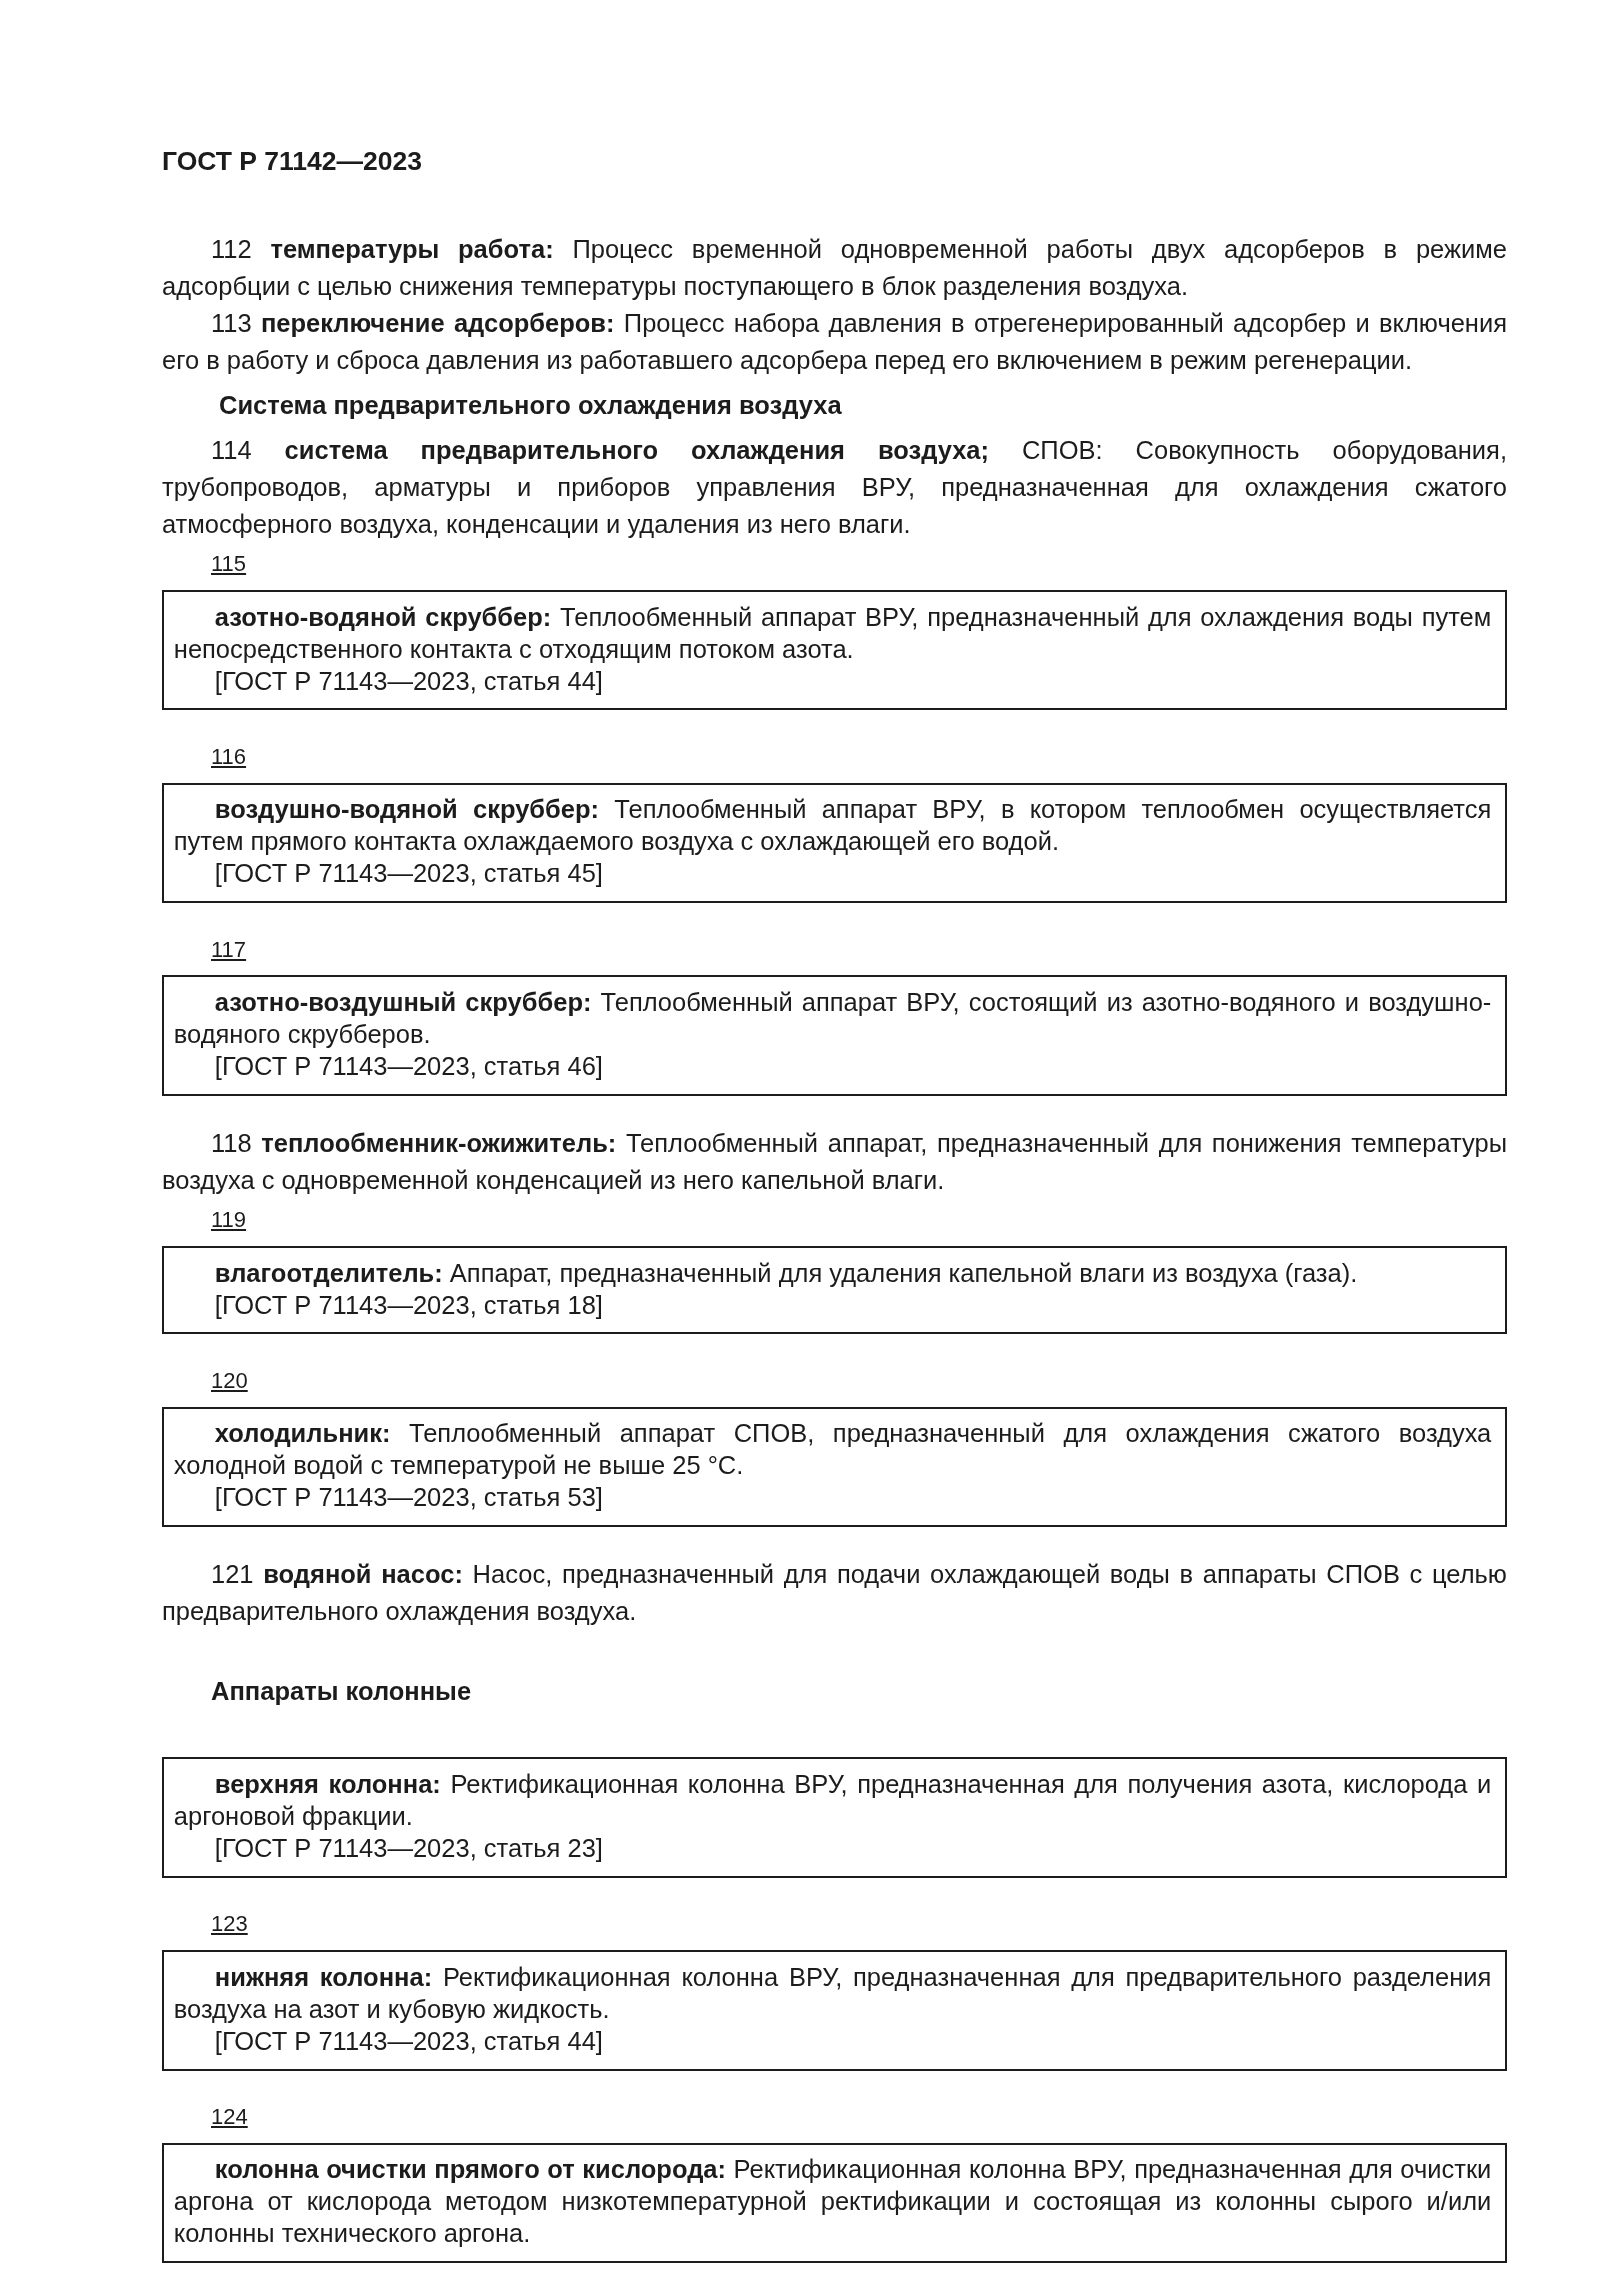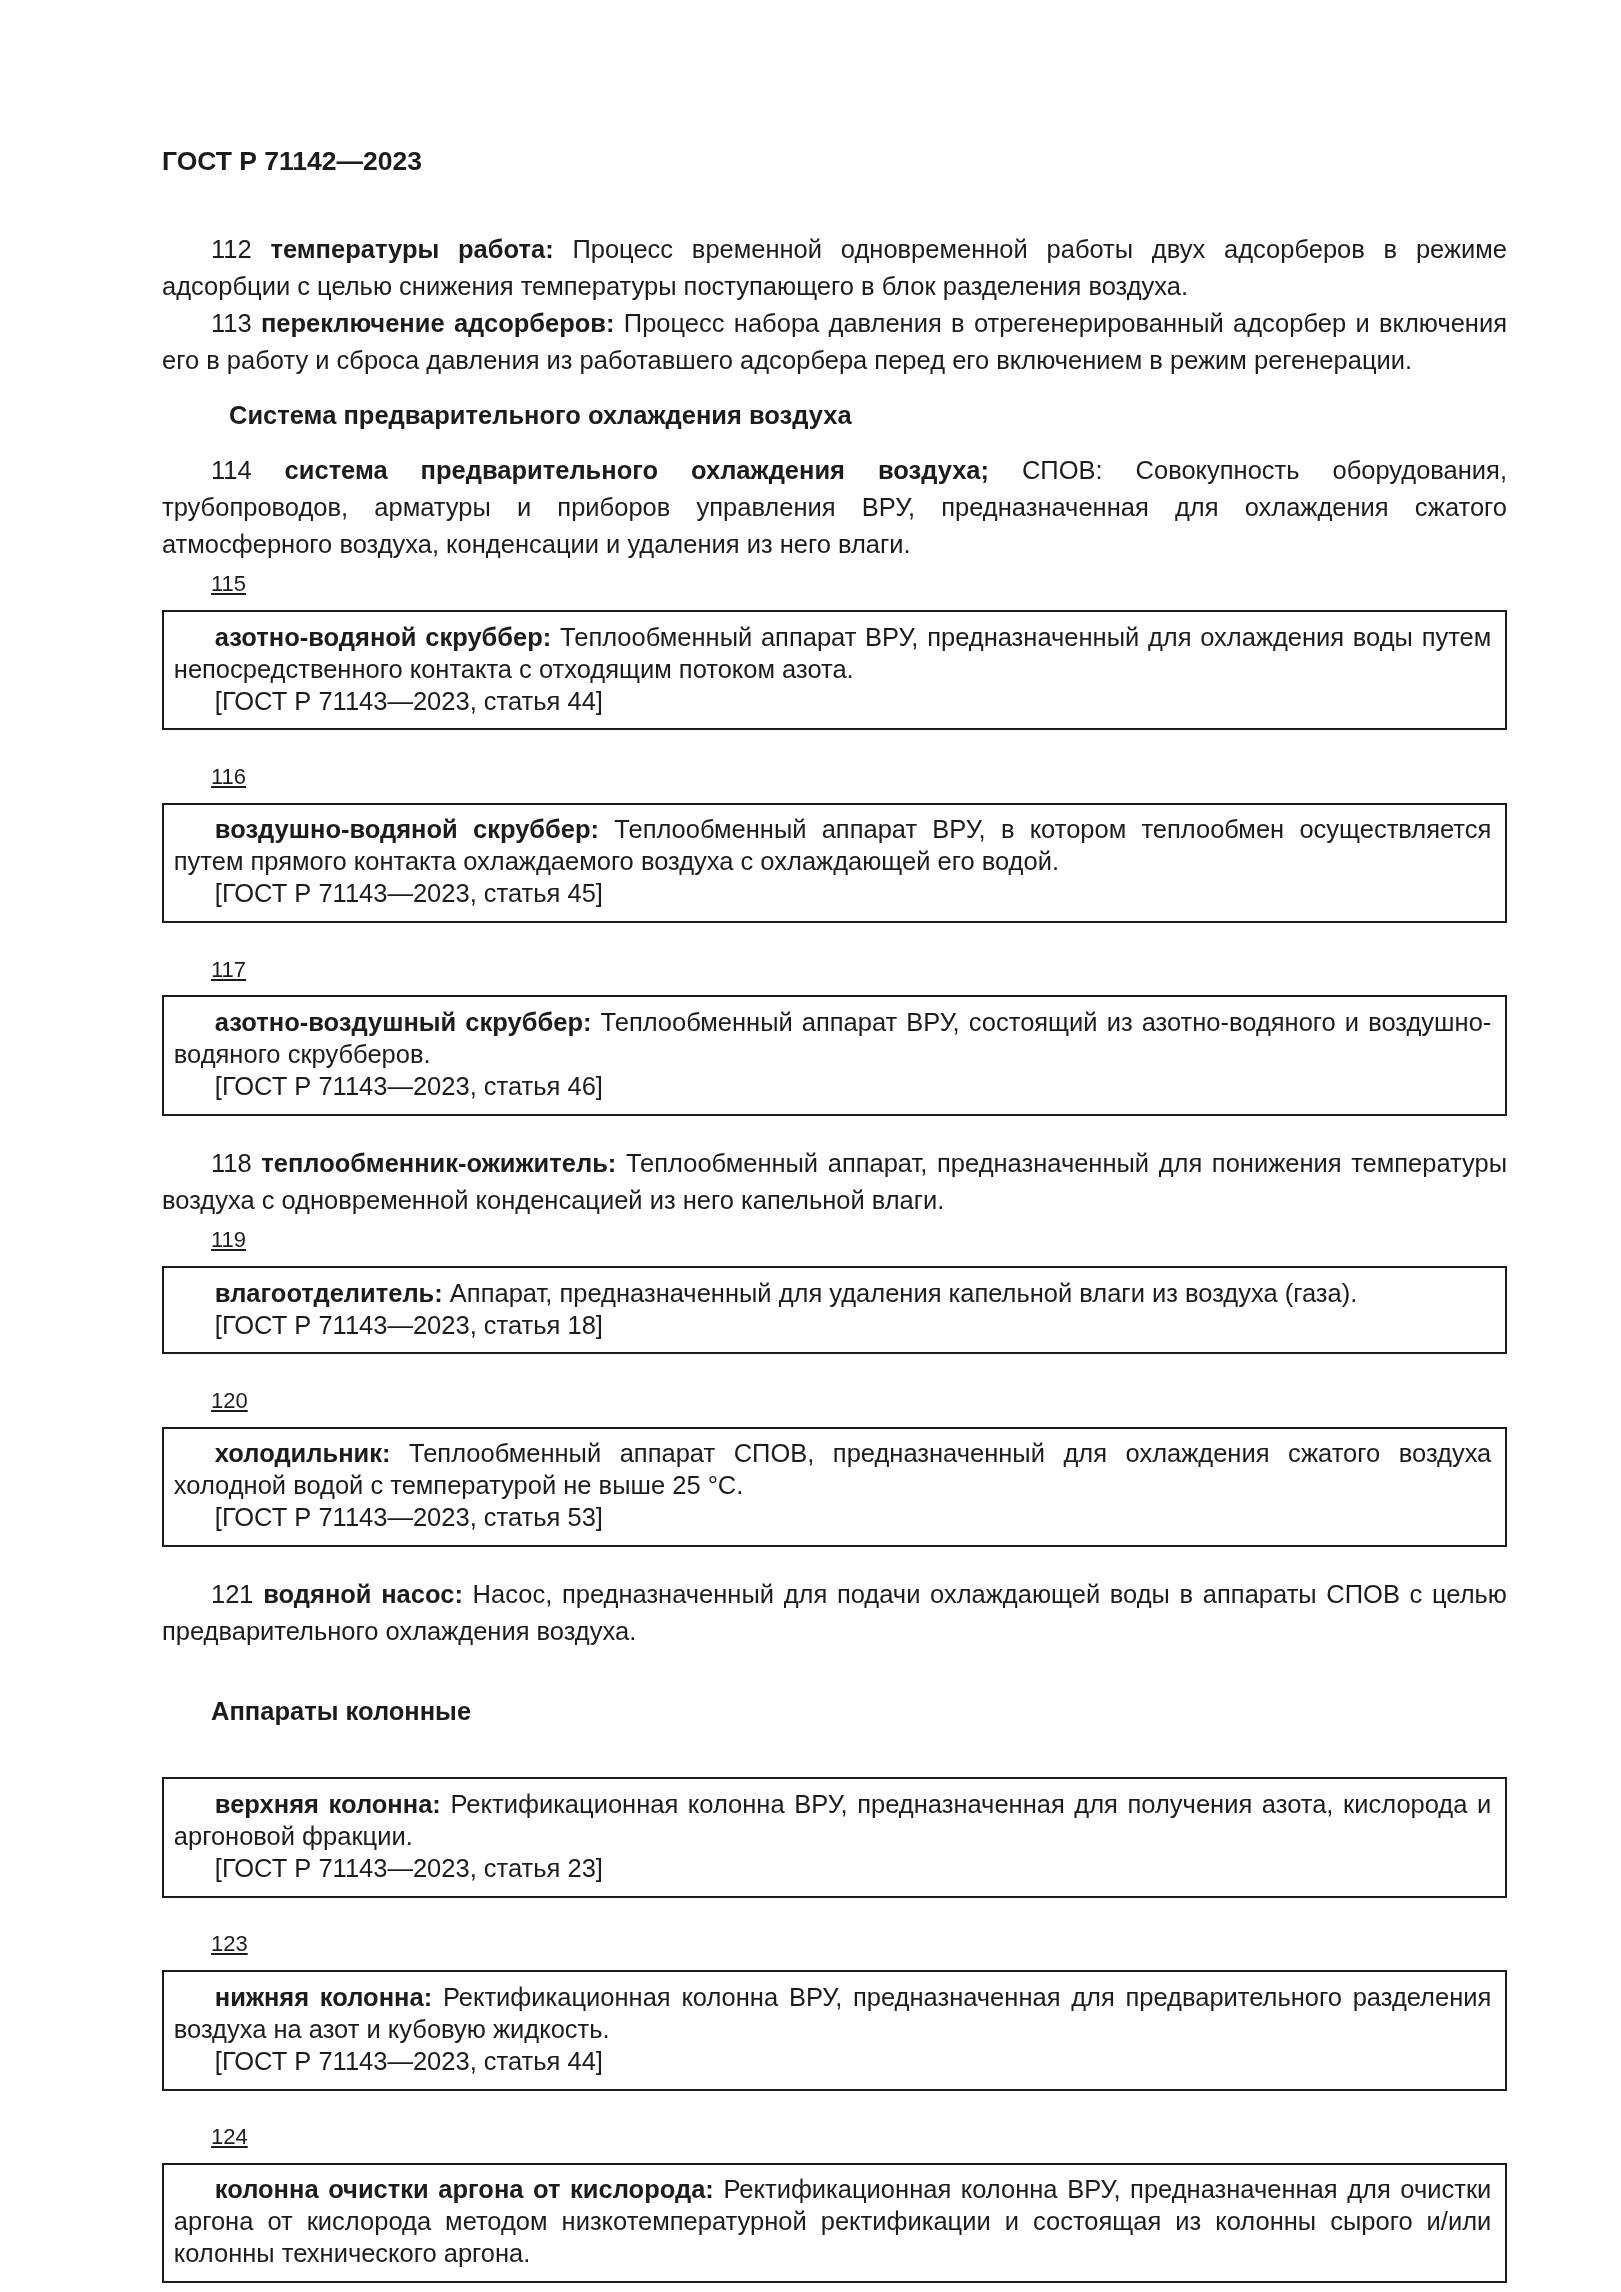--- a/index.html
+++ b/index.html
@@ -37,21 +37,21 @@
     line-height: 37px;
     text-align: justify;
     text-indent: 49px;
     margin: 0;
   }
   .subheading {
     font-size: 25.5px;
     line-height: 37px;
     font-weight: bold;
     text-indent: 49px;
-    margin: 18px;
+    margin: 8px;
   }
   .section-heading {
     font-size: 25.5px;
     line-height: 37px;
     font-weight: bold;
     text-indent: 49px;
     margin: 43px 0 47px 0;
   }
   .term { font-weight: bold; }
   .term-num {
@@ -139,19 +139,19 @@
     </div>
 
     <div class="term-num">123</div>
     <div class="term-box">
       <p class="box-def"><span class="term">нижняя колонна:</span> <span>Ректификационная колонна ВРУ, предназначенная для предварительного разделения воздуха на азот и кубовую жидкость.</span></p>
       <p class="box-source">[ГОСТ Р 71143—2023, статья 44]</p>
     </div>
 
     <div class="term-num">124</div>
     <div class="term-box">
-      <p class="box-def"><span class="term">колонна очистки аргона от кислорода:</span> <span>Ректификационная колонна ВРУ, предназначенная для очистки аргона от кислорода методом низкотемпературной ректификации и состоящая из колонны сырого и/или колонны технического аргона.</span></p>
+      <p class="box-def"><span class="term">колонна очистки прямого от кислорода:</span> <span>Ректификационная колонна ВРУ, предназначенная для очистки аргона от кислорода методом низкотемпературной ректификации и состоящая из колонны сырого и/или колонны технического аргона.</span></p>
 
     </div>
 
   </div>
 </div>
 
 
 </body></html>

